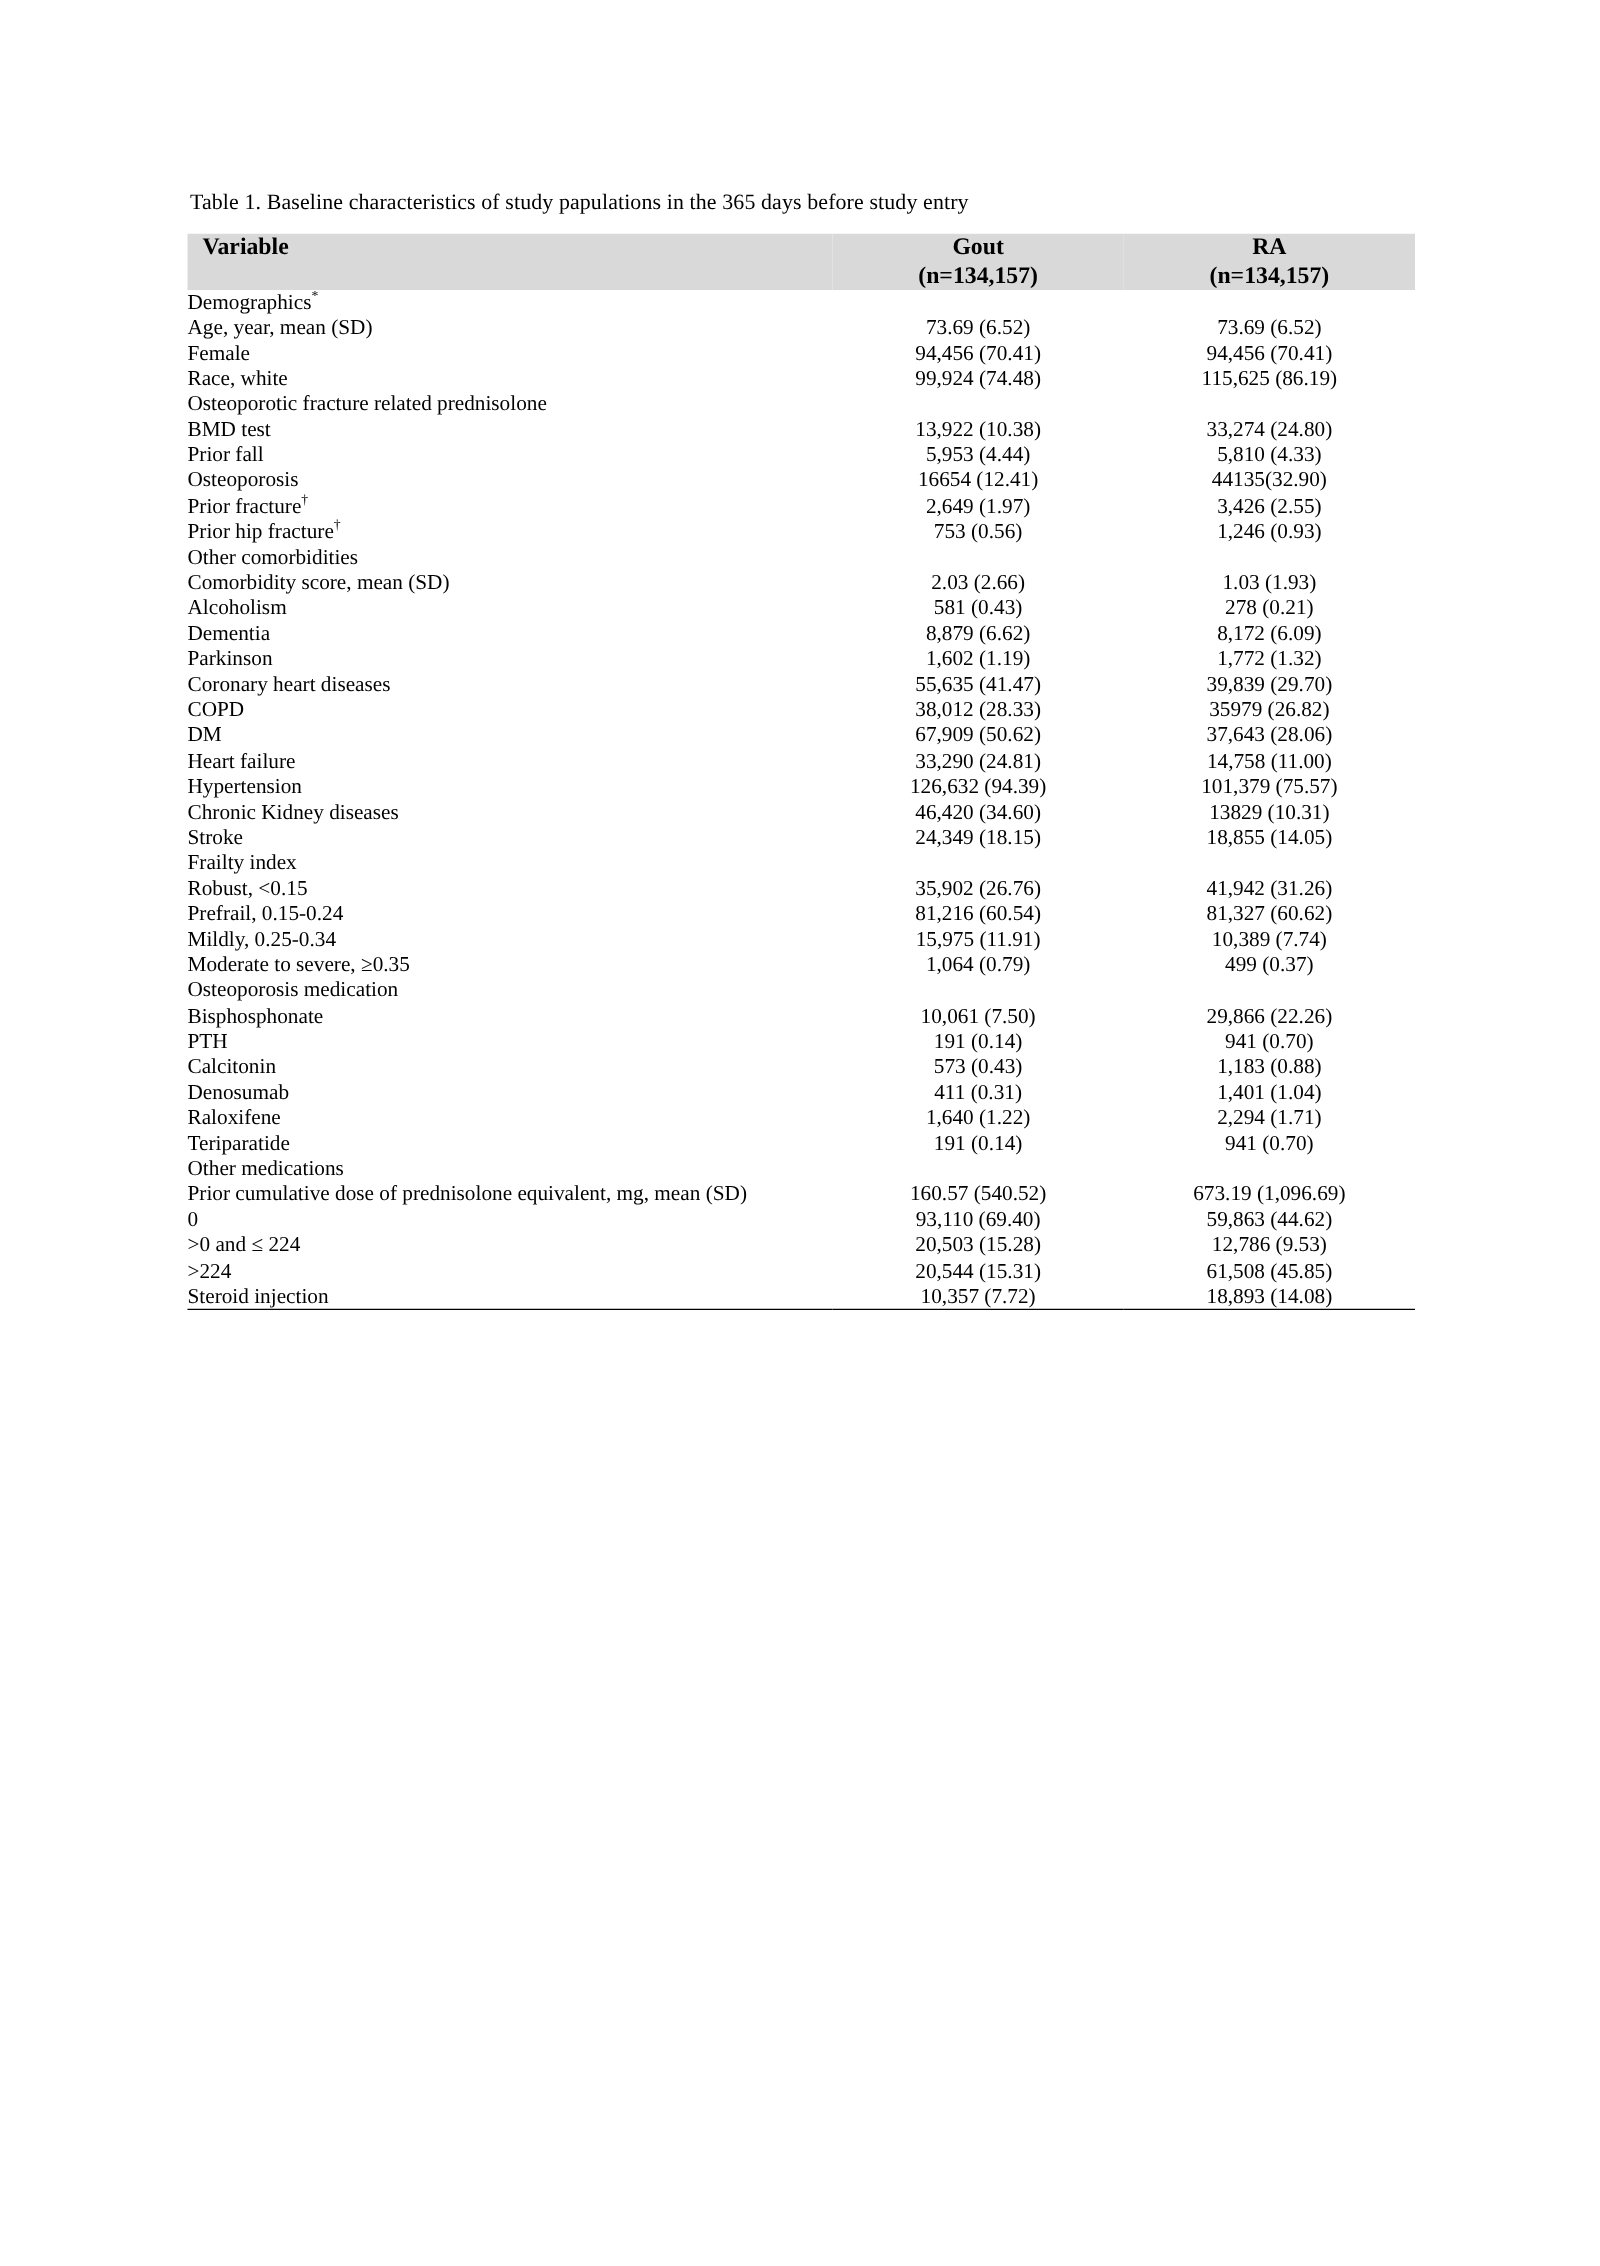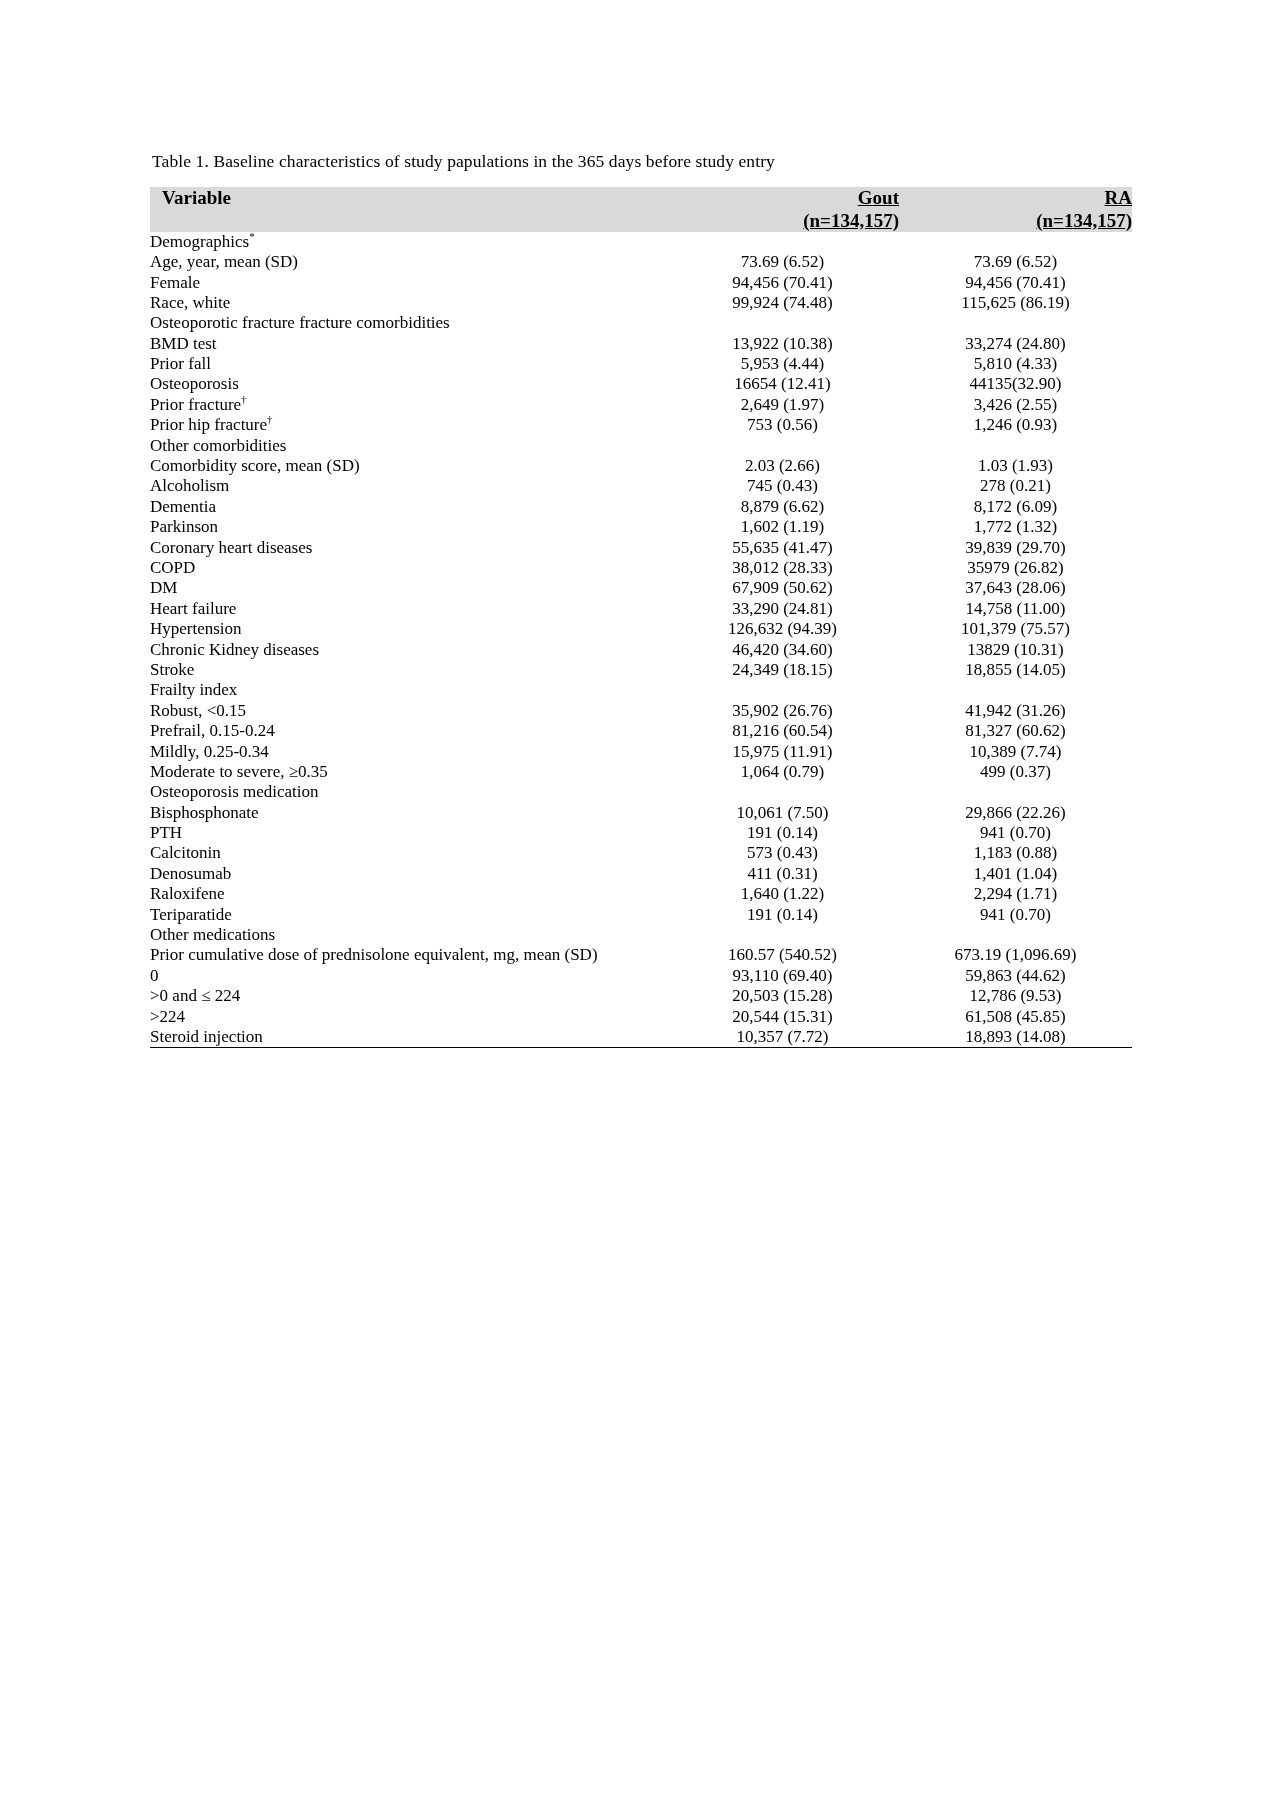--- a/index.html
+++ b/index.html
@@ -44,22 +44,21 @@
     vertical-align: top;
     padding: 8px 8px 10px 8px;
     border-top: 1.6px solid #000;
     border-bottom: 1.1px solid #000;
   }
   thead th.v {
     text-align: left;
     padding-left: 12px;
   }
   thead th.c {
-    text-align: right;
-    text-decoration: underline;
+    text-align: center;
   }
   thead th .l2 {
     display: block;
     margin-top: 1px;
   }
   tbody td {
     border-bottom: 0.8px solid #bdbdbd;
     padding: 6px 8px 6px 8px;
     vertical-align: middle;
     line-height: 1.2;
@@ -128,21 +127,21 @@
           <td class="label ind1">Female</td>
           <td class="num">94,456 (70.41)</td>
           <td class="num">94,456 (70.41)</td>
         </tr>
         <tr>
           <td class="label ind1">Race, white</td>
           <td class="num">99,924 (74.48)</td>
           <td class="num">115,625 (86.19)</td>
         </tr>
         <tr>
-          <td class="label ind0">Osteoporotic fracture fracture comorbidities</td>
+          <td class="label ind0">Osteoporotic fracture related prednisolone</td>
           <td class="num"></td>
           <td class="num"></td>
         </tr>
         <tr>
           <td class="label ind1">BMD test</td>
           <td class="num">13,922 (10.38)</td>
           <td class="num">33,274 (24.80)</td>
         </tr>
         <tr>
           <td class="label ind1">Prior fall</td>
@@ -169,21 +168,21 @@
           <td class="num"></td>
           <td class="num"></td>
         </tr>
         <tr>
           <td class="label ind1">Comorbidity score, mean (SD)</td>
           <td class="num">2.03 (2.66)</td>
           <td class="num">1.03 (1.93)</td>
         </tr>
         <tr>
           <td class="label ind1">Alcoholism</td>
-          <td class="num">745 (0.43)</td>
+          <td class="num">581 (0.43)</td>
           <td class="num">278 (0.21)</td>
         </tr>
         <tr>
           <td class="label ind1">Dementia</td>
           <td class="num">8,879 (6.62)</td>
           <td class="num">8,172 (6.09)</td>
         </tr>
         <tr>
           <td class="label ind1">Parkinson</td>
           <td class="num">1,602 (1.19)</td>

